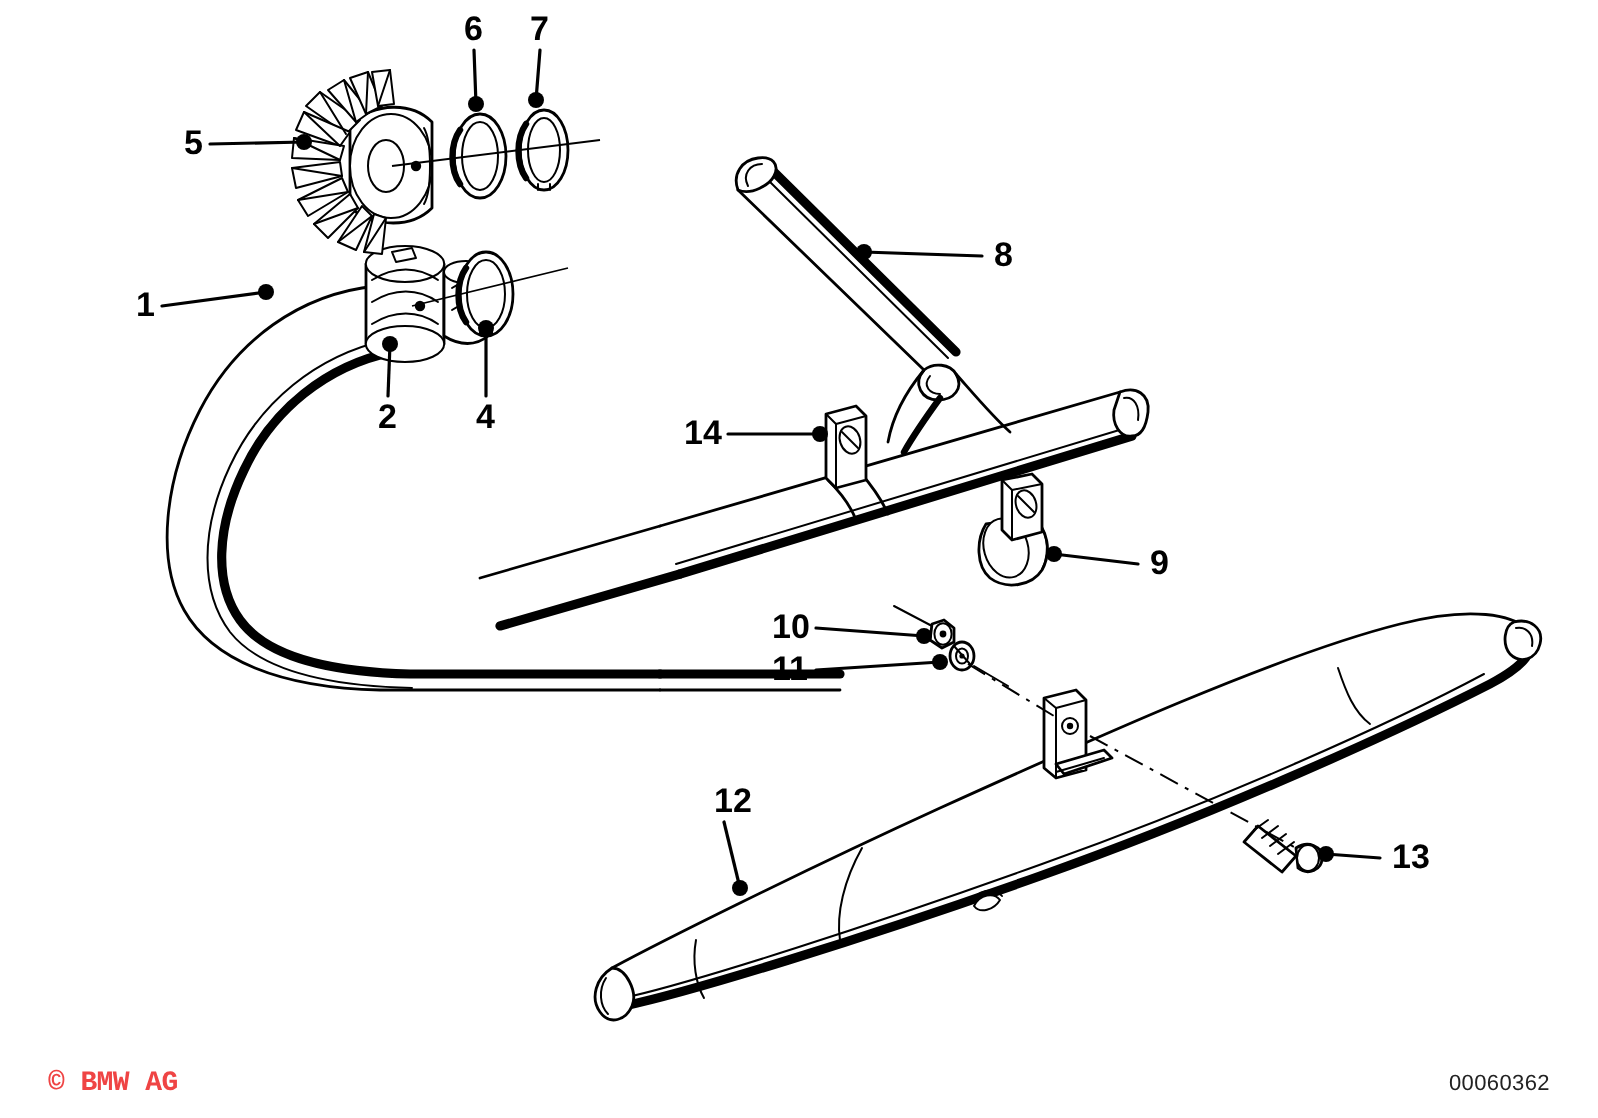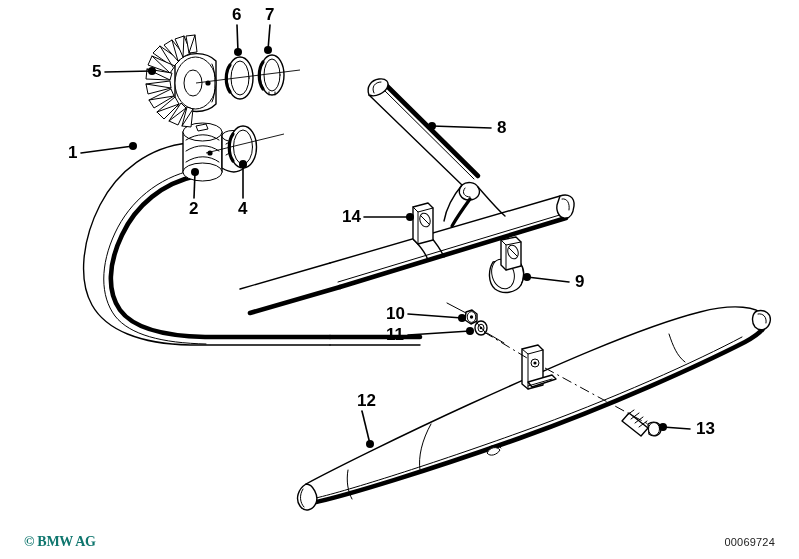--- a/index.html
+++ b/index.html
@@ -35,25 +35,25 @@
     position: absolute;
     left: 0;
     bottom: 0;
     width: 799px;
     height: 34px;
   }
   .copyright {
     position: absolute;
     left: 24px;
     bottom: 9px;
-    font-family: Liberation Serif, serif;
+    font-family: Liberation Mono, monospace;
     font-size: 14px;
     font-weight: bold;
     letter-spacing: -0.3px;
-    color: #0f766e;
+    color: #ef4444;
     white-space: nowrap;
     margin-top: 48px;
   }
   .partnumber {
     position: absolute;
     right: 24px;
     bottom: 11px;
     font-family: "Liberation Sans", sans-serif;
     font-size: 11px;
     color: #222222;
@@ -394,16 +394,16 @@
           <line x1="364" y1="217" x2="410" y2="217" class="lead"></line>
           <circle cx="410" cy="217" r="4" class="blk"></circle>
           <text x="342" y="222" class="callout-num">14</text>
         </g>
       </g>
 
   </svg>
 
   <div class="footer-bar">
     <div class="copyright">© BMW AG</div>
-    <div class="partnumber">00069724</div>
+    <div class="partnumber">00060362</div>
   </div>
 
 </div>
 
 </body></html>

